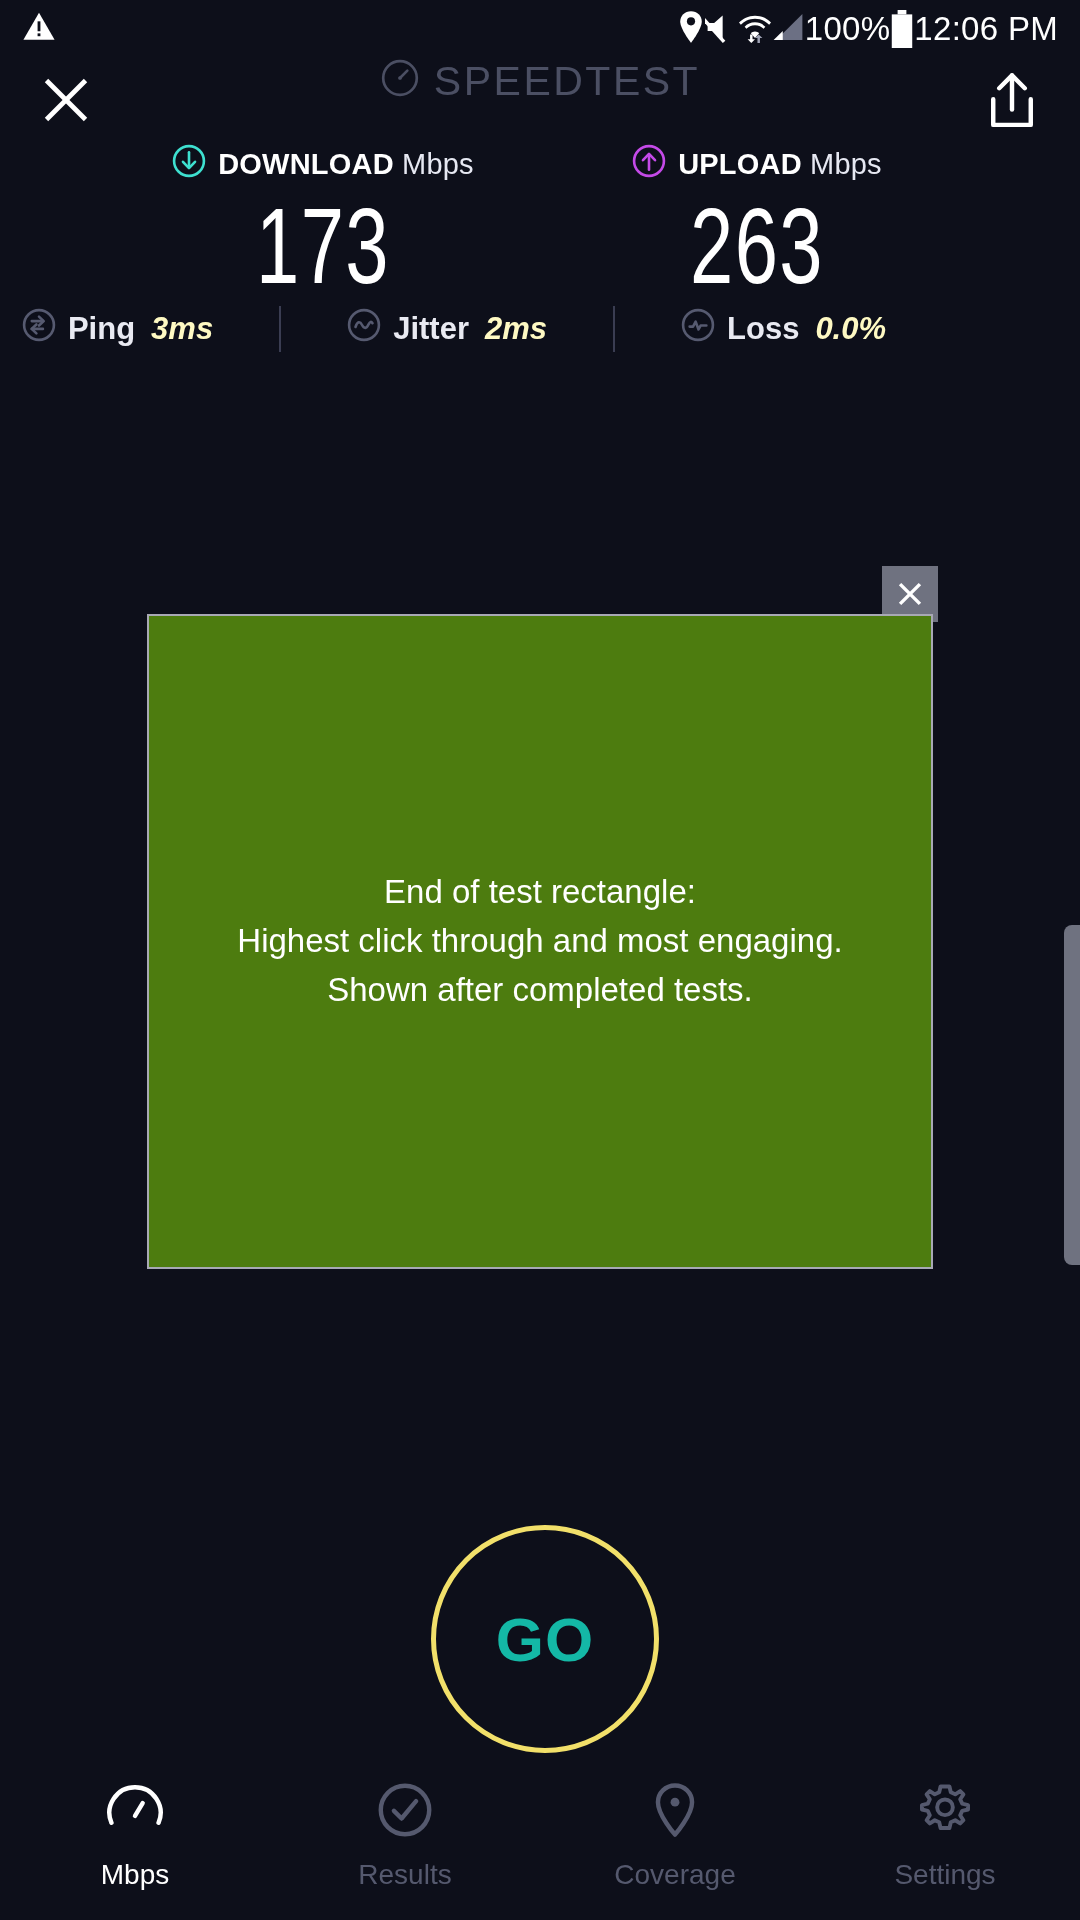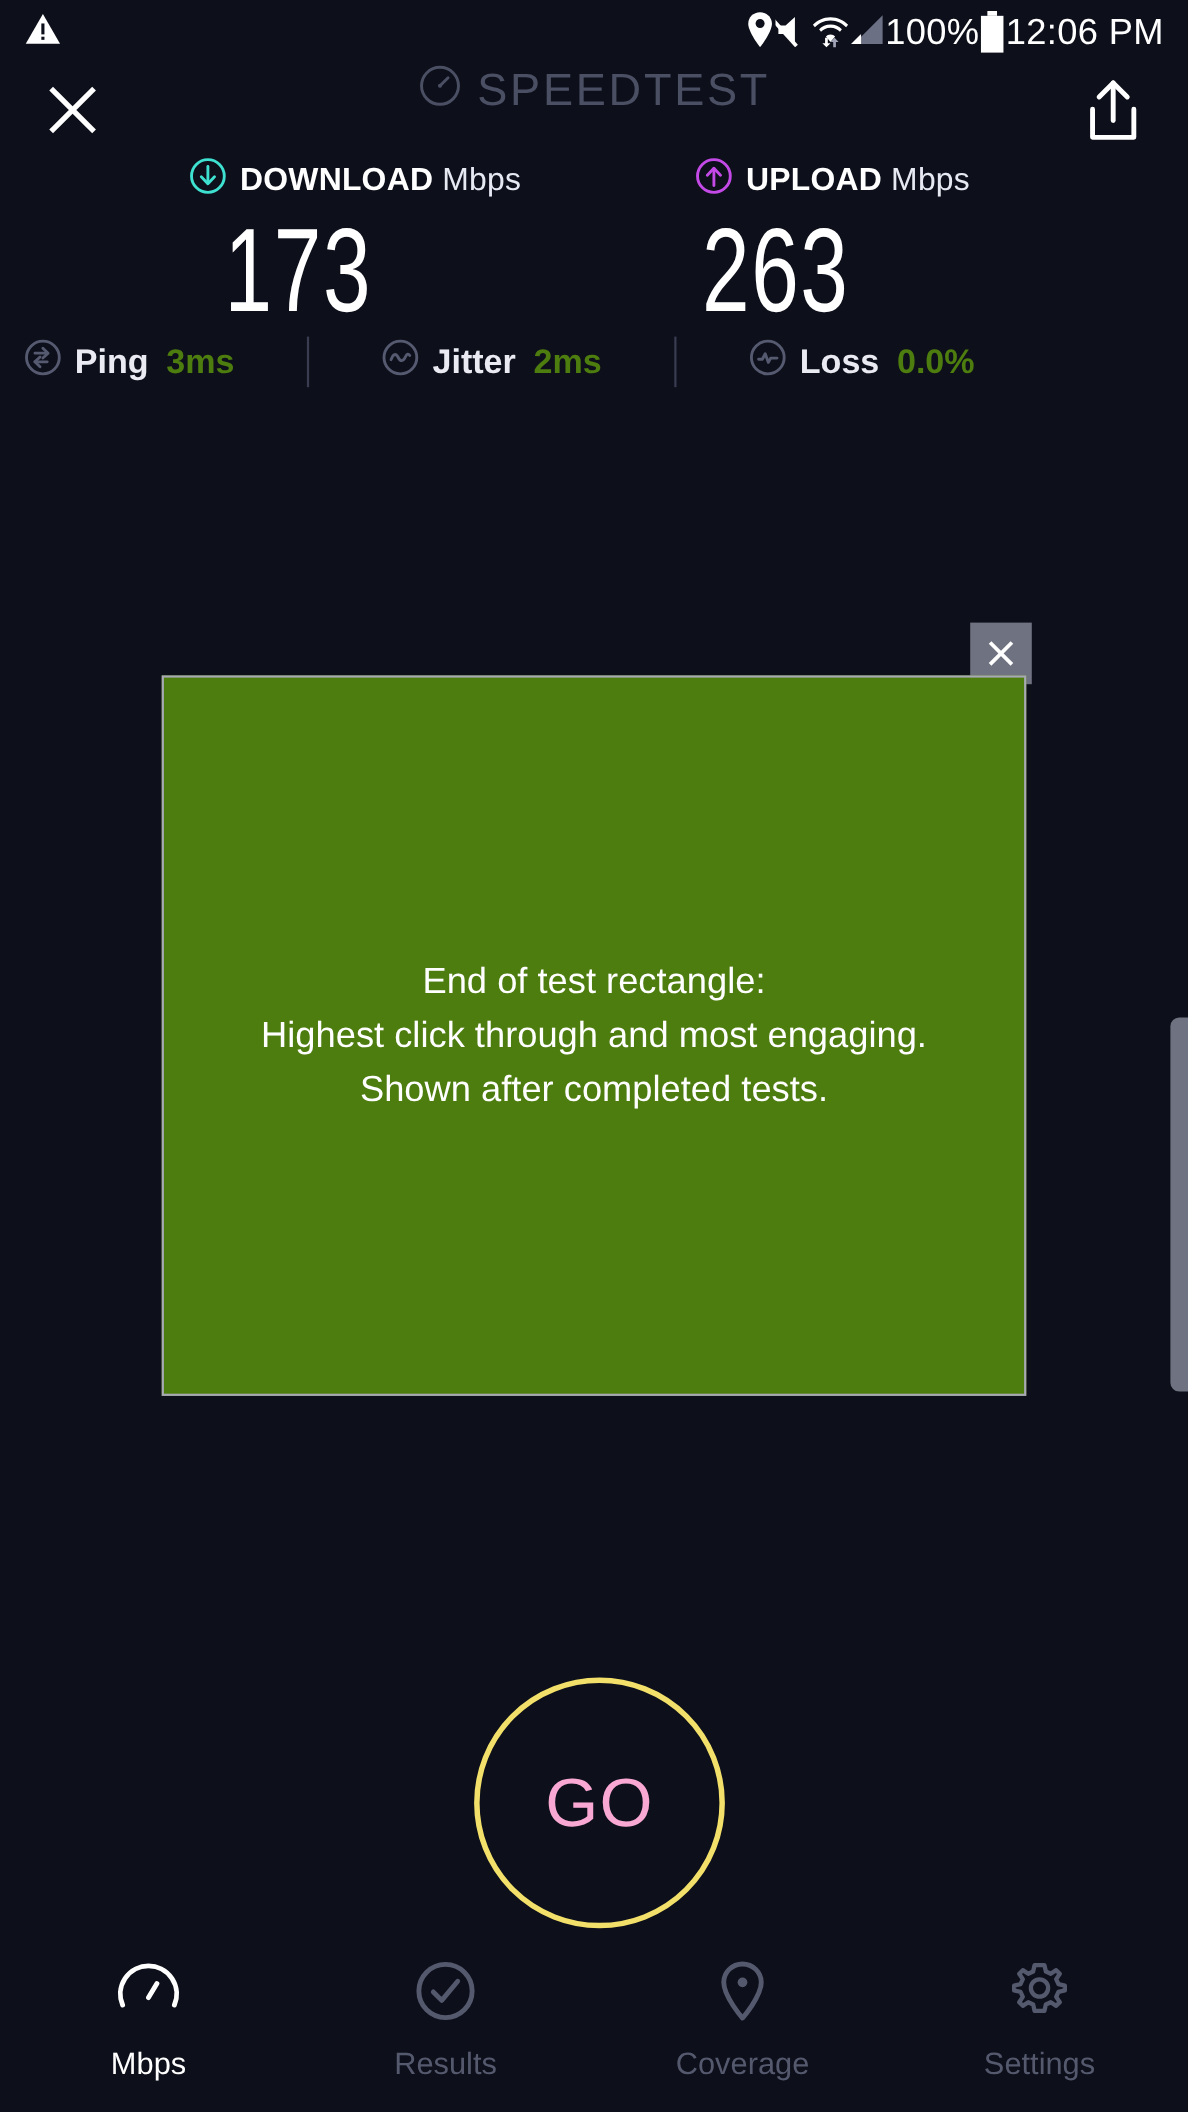--- a/index.html
+++ b/index.html
@@ -82,21 +82,21 @@
   .results {
     position: absolute;
     top: 142px; left: 0;
     width: 1080px;
   }
   .res-row {
     display: flex;
     justify-content: center;
     gap: 104px;
   }
-  .res-col { width: 330px; }
+  .res-col { width: 330px; text-align: center; }
   .res-label {
     display: flex;
     align-items: center;
     justify-content: center;
     gap: 12px;
     font-size: 29px;
     letter-spacing: 0.2px;
     height: 44px;
   }
   .res-label .txt { color: #ffffff; font-weight: 700; }
@@ -122,21 +122,21 @@
     justify-content: center;
   }
   .pjl-item {
     display: flex;
     align-items: center;
     gap: 12px;
     font-size: 31px;
     color: #e9eaf2;
   }
   .pjl-item .name { font-weight: 700; color: #e9eaf2; }
-  .pjl-item .val  { font-weight: 700; color: #4d7c0f; margin-left: 4px; }
+  .pjl-item .val  { font-weight: 700; color: #fef9c3; margin-left: 4px; font-style: italic; }
   .pjl-sep {
     width: 2px;
     height: 46px;
     background: #3a3d52;
   }
   .pjl-gap-a { width: 66px; }
   .pjl-gap-b { width: 66px; }
 
   
   .ad-close {
@@ -182,22 +182,22 @@
     width: 218px; height: 218px;
     border: 5px solid #f2e06a;
     border-radius: 50%;
     display: flex;
     align-items: center;
     justify-content: center;
     cursor: pointer;
   }
   .go-label {
     font-size: 62px;
-    font-weight: 400;
-    color: #f9a8d4;
+    font-weight: 700;
+    color: #14b8a6;
     letter-spacing: 1px;
   }
 
   
   .bottomnav {
     position: absolute;
     left: 0; bottom: 0;
     width: 1080px;
     height: 168px;
     display: flex;

